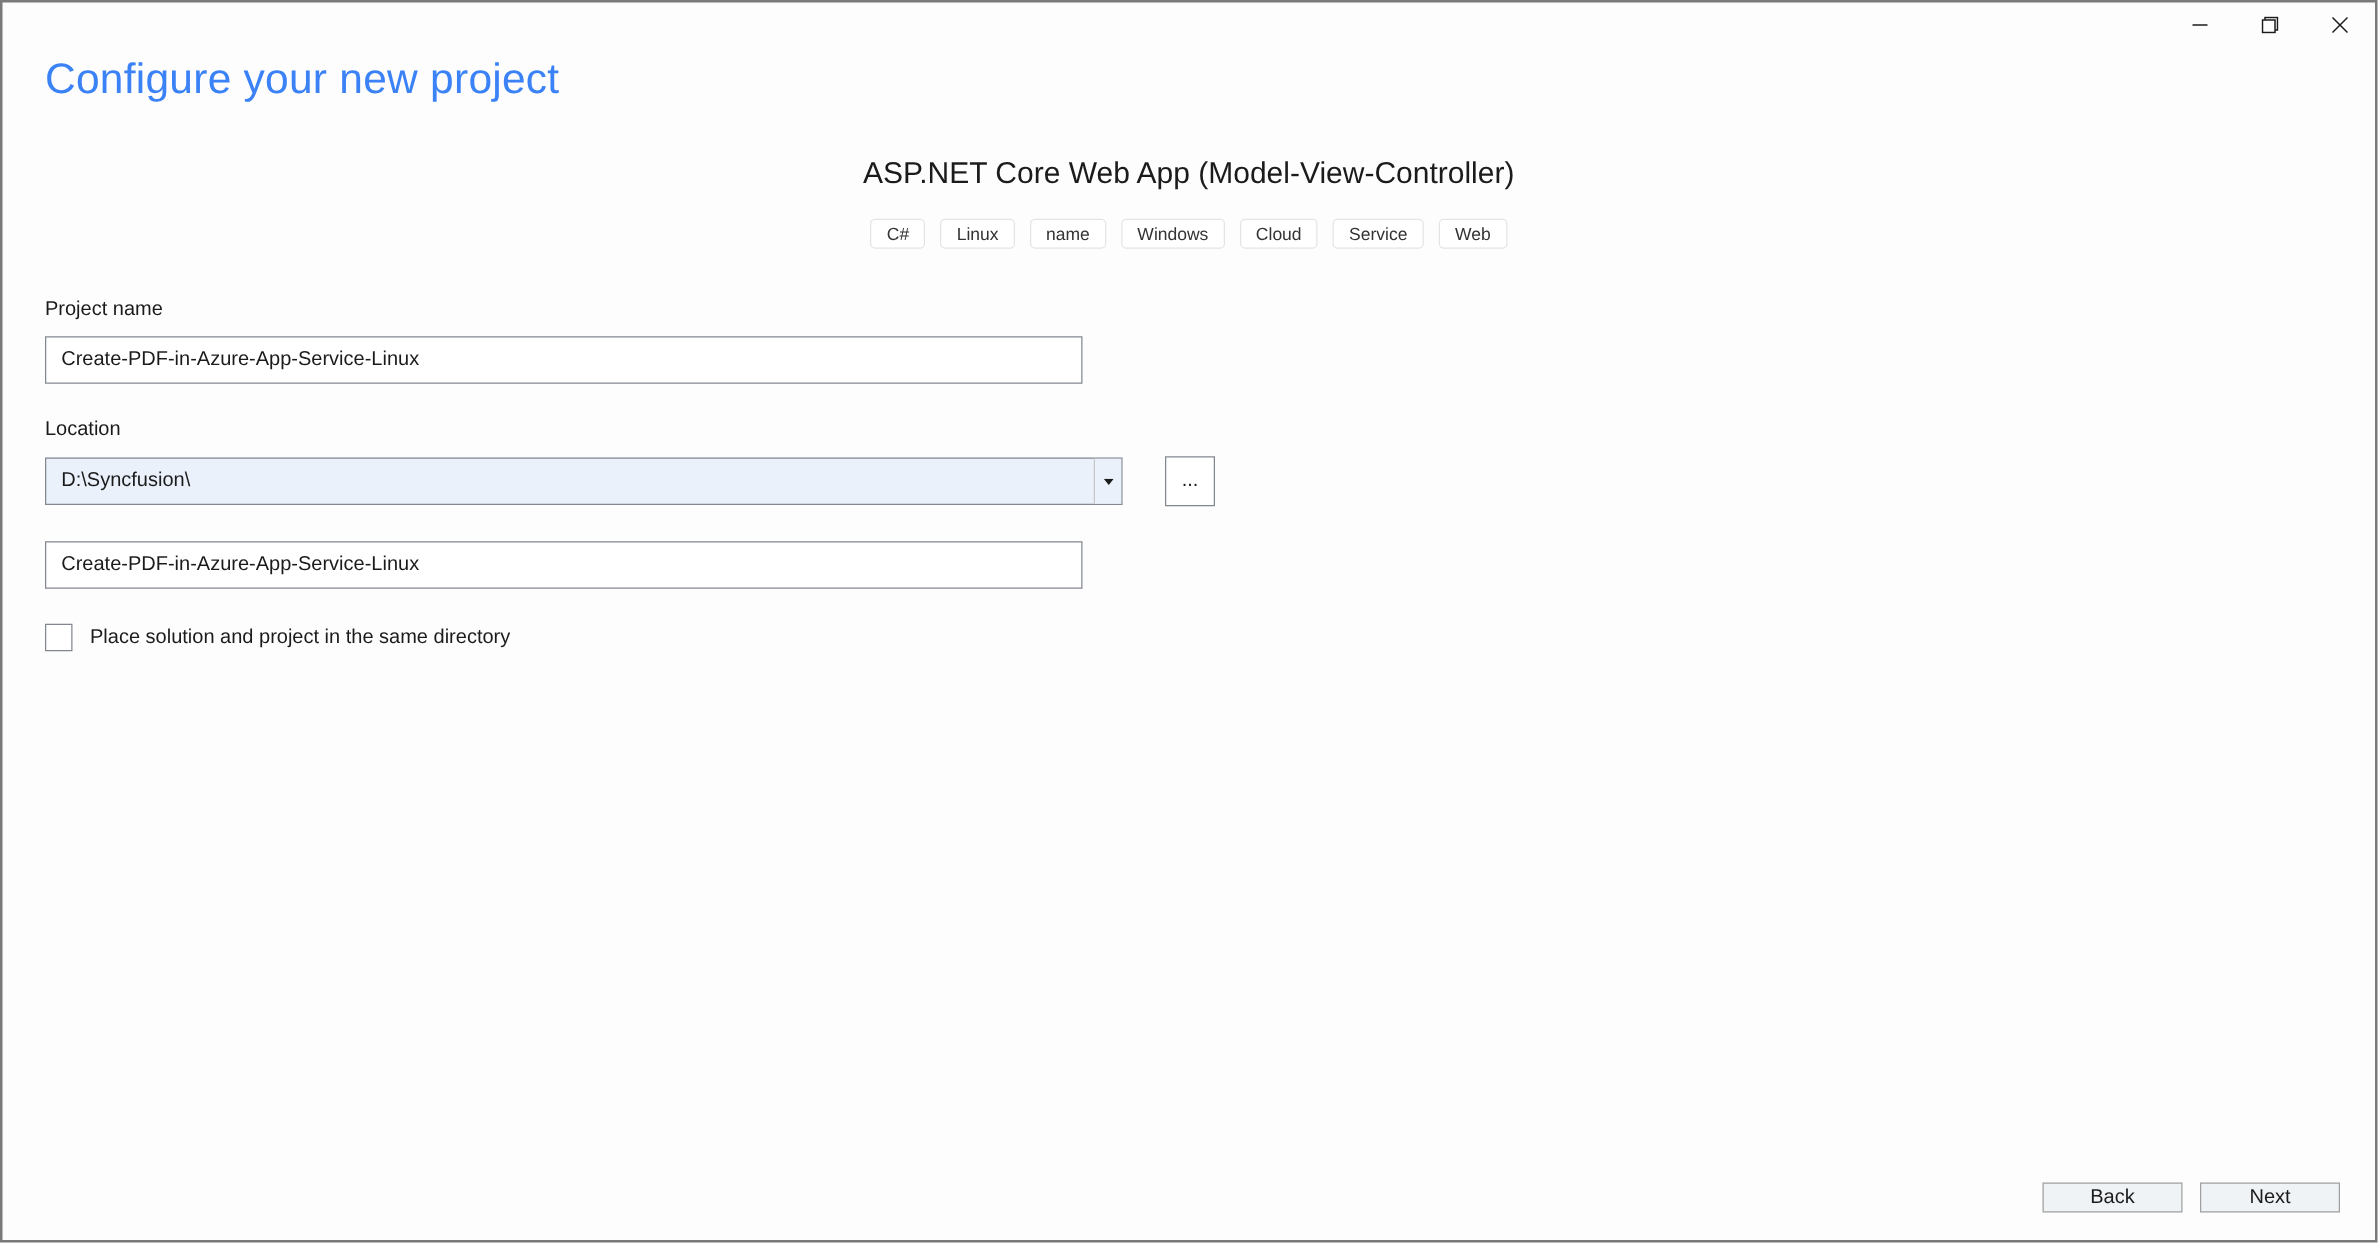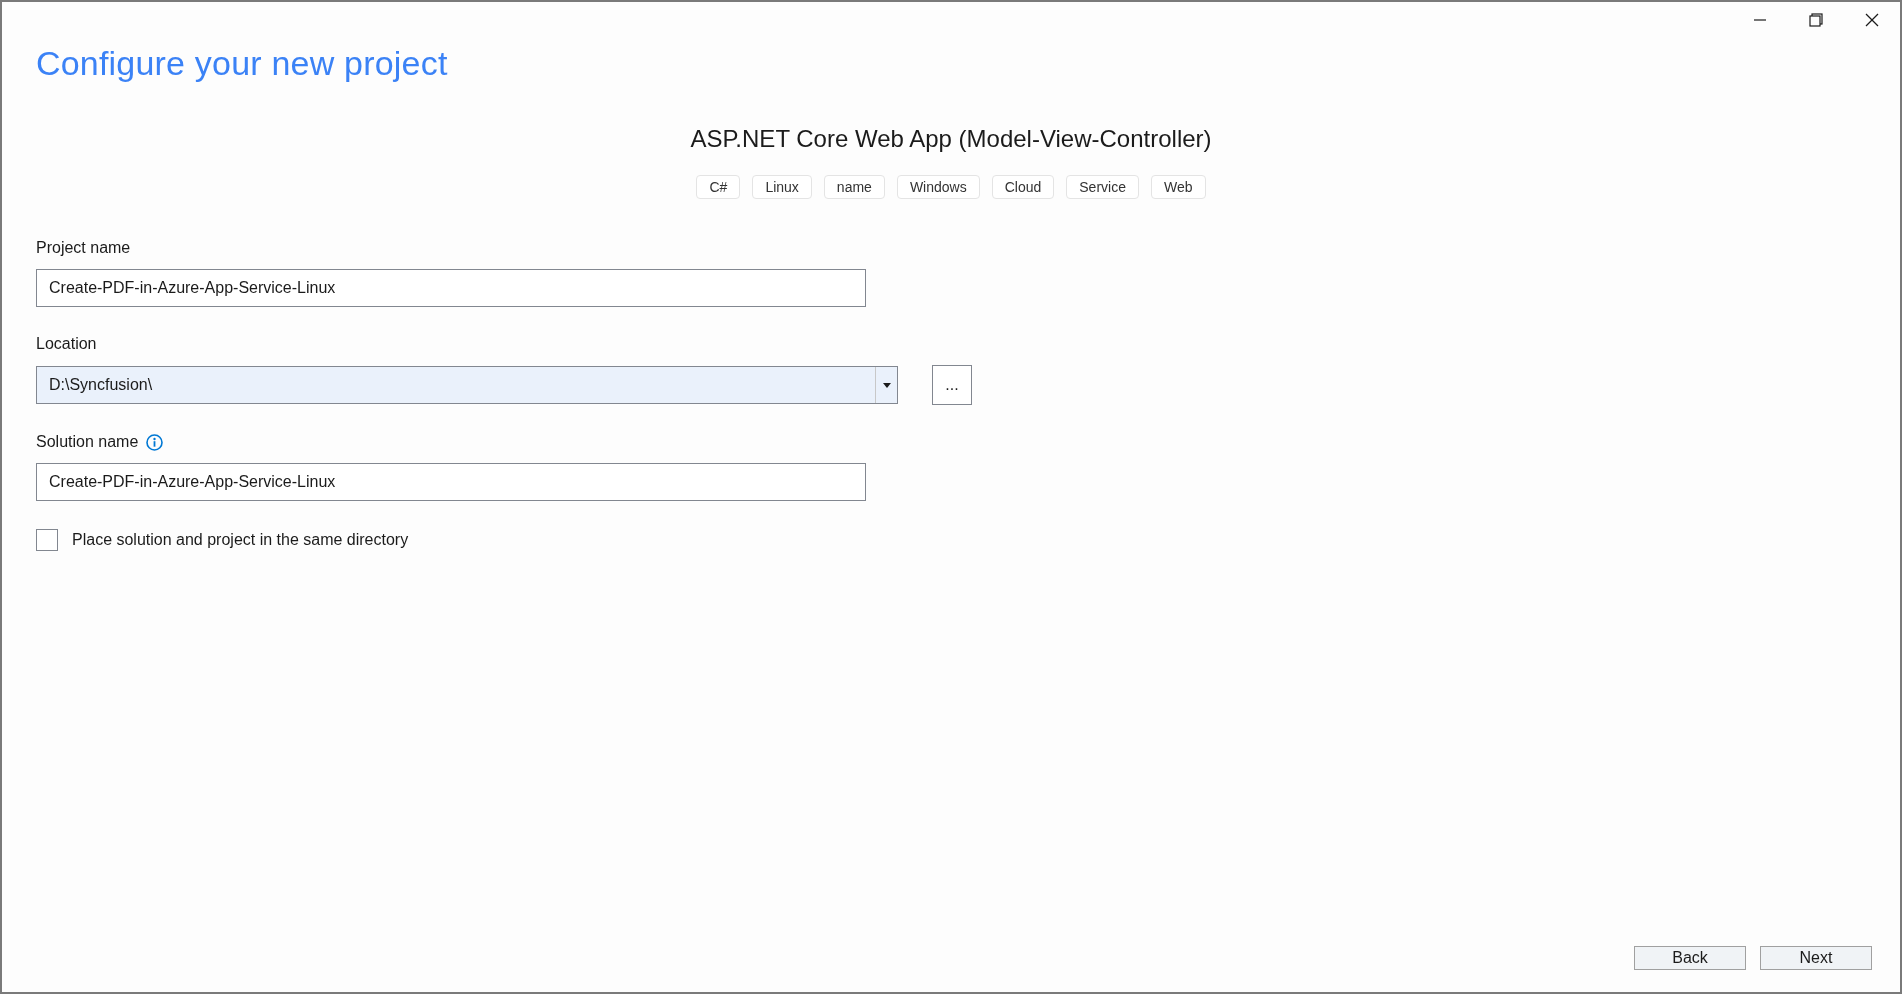--- a/index.html
+++ b/index.html
@@ -230,30 +230,20 @@
           <svg width="8" height="5" viewBox="0 0 8 5">
             <path d="M0 0 L4 5 L8 0 Z" fill="#1b1b1b"></path>
           </svg>
         </div>
       </div>
       <button class="browse-btn">...</button>
     </div>
   </div>
 
   <div class="form-group">
-    <div class="form-label">
-      <span>Solution name</span>
-      <span class="info-icon">
-        <svg width="17" height="17" viewBox="0 0 17 17">
-          <circle cx="8.5" cy="8.5" r="7.5" fill="none" stroke="#0078d4" stroke-width="1.6"></circle>
-          <circle cx="8.5" cy="5" r="1.2" fill="#0078d4"></circle>
-          <rect x="7.6" y="7.2" width="1.8" height="5.5" fill="#0078d4"></rect>
-        </svg>
-      </span>
-    </div>
     <input type="text" class="text-input" value="Create-PDF-in-Azure-App-Service-Linux" style="">
   </div>
 
   <div class="checkbox-row">
     <div class="checkbox"></div>
     <span class="checkbox-label">Place solution and project in the same directory</span>
   </div>
 </div>
 
 <div class="footer">

